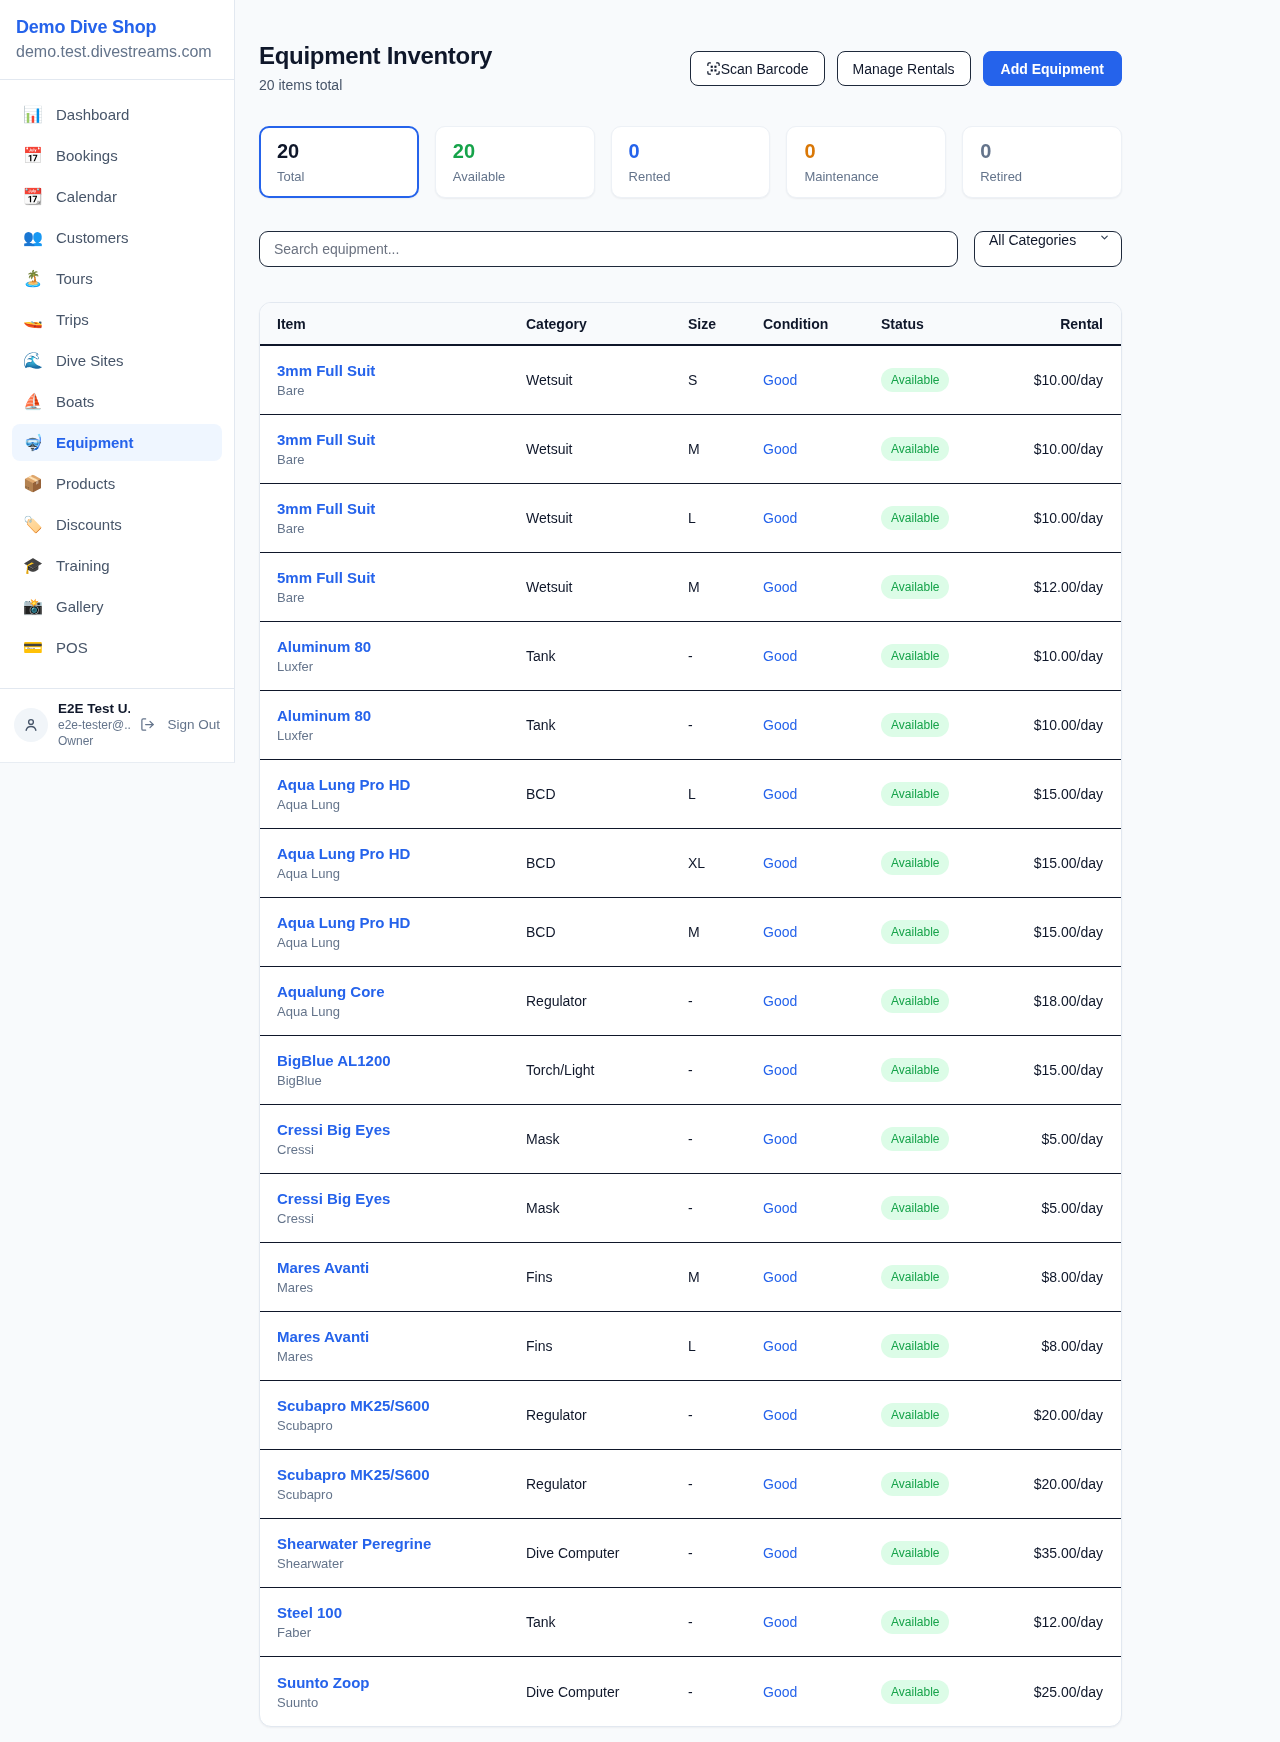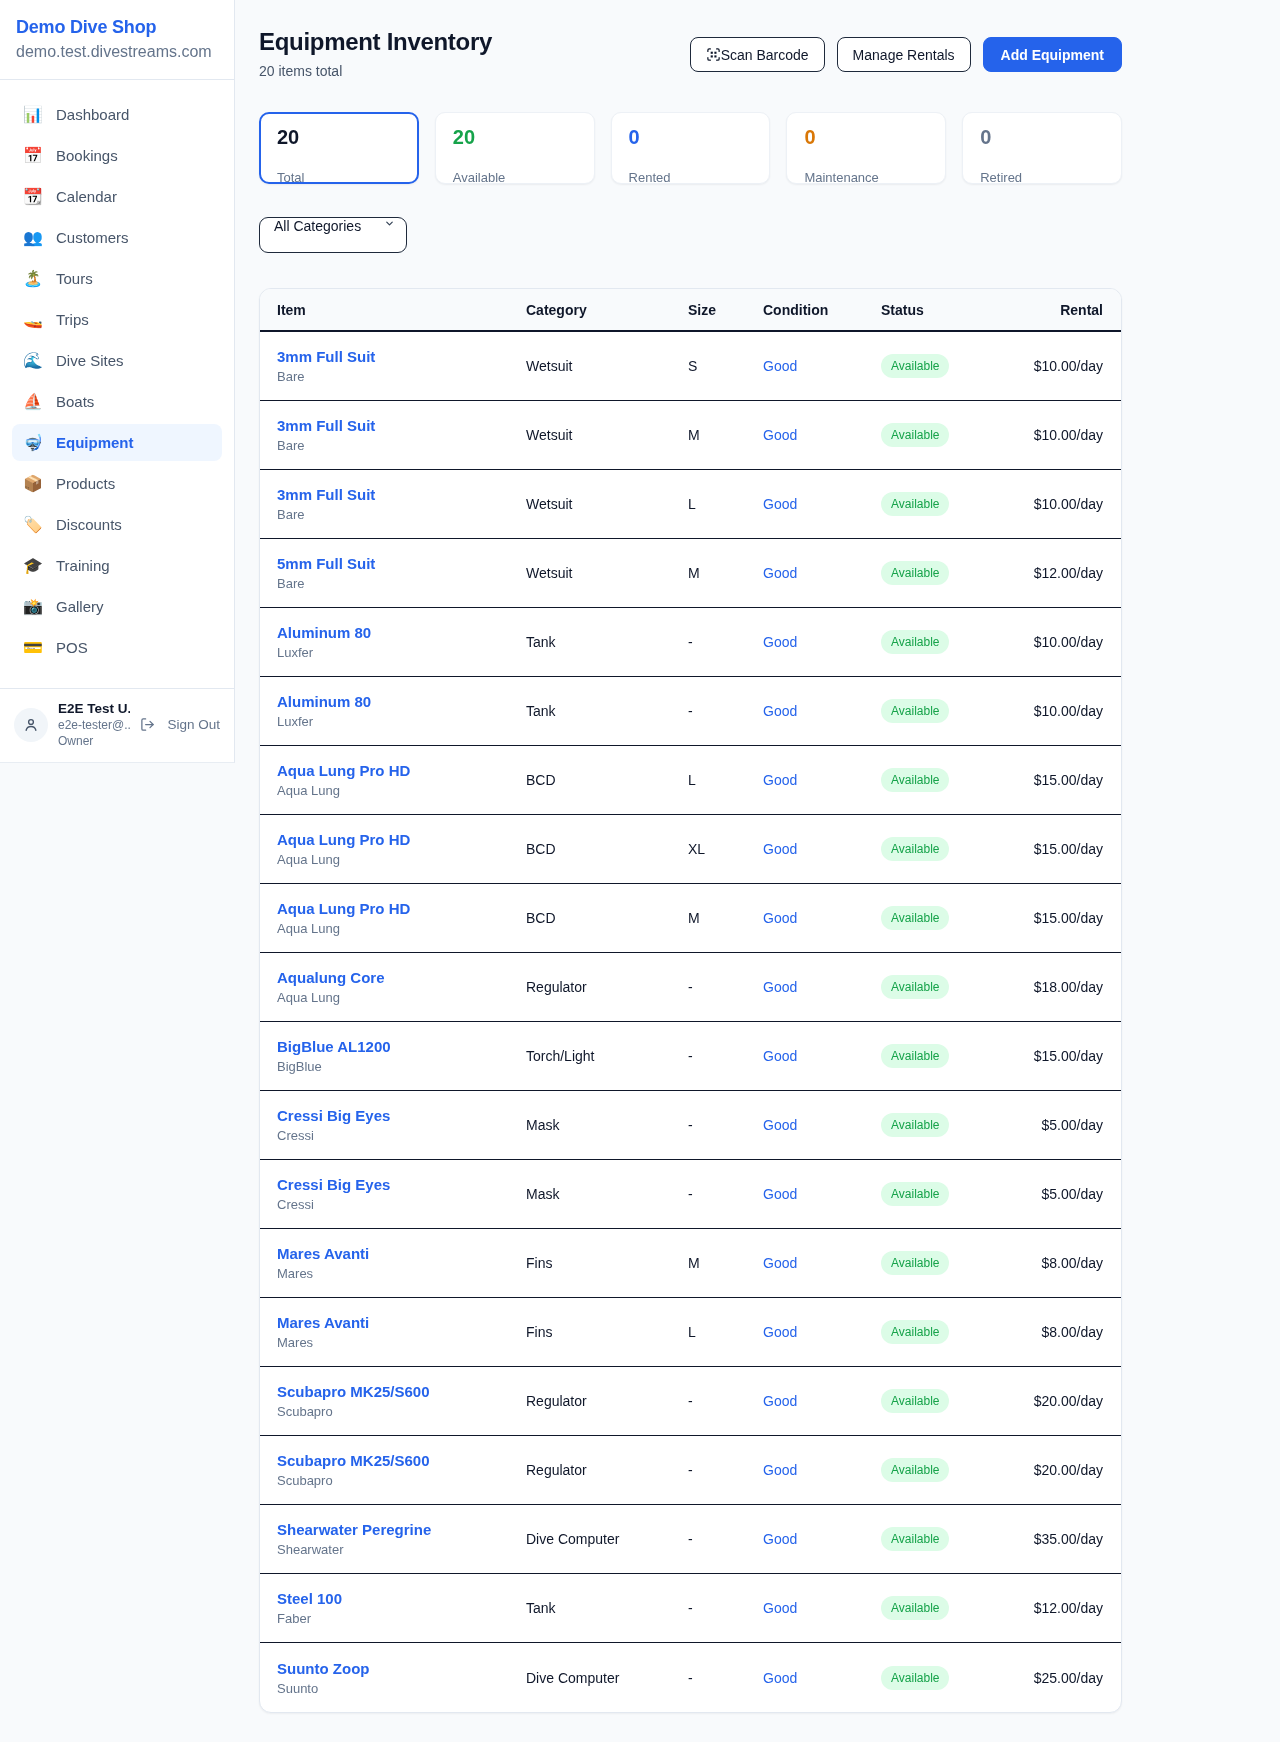--- a/index.html
+++ b/index.html
@@ -37,40 +37,40 @@
   .user-meta { flex:1 1 auto; min-width:0; }
   .user-name { font-size:13.5px; font-weight:700; color:#0f172a; white-space:nowrap; overflow:hidden; }
   .user-email,.user-role { font-size:12px; color:#64748b; margin-top:2px; white-space:nowrap; overflow:hidden; }
   .signout {
     display:flex; align-items:flex-end; gap:12px; color:#64748b;
     font-size:13.5px; cursor:pointer; flex:0 0 auto;
   }
 
   
   .main { width:863px; margin-left:24px; }
-  .page-header { display:flex; justify-content:space-between; align-items:flex-start; padding-top:28px; }
+  .page-header { display:flex; justify-content:space-between; align-items:flex-start; padding-top:42px; }
   .page-title { font-size:24px; font-weight:700; color:#0f172a; letter-spacing:-0.3px; }
   .page-subtitle { font-size:14px; color:#475569; margin-top:7px; }
   .actions { display:flex; gap:12px; margin-top:9px; }
   .btn {
     font-family:inherit; font-size:14px; font-weight:500; border-radius:8px;
     height:35px; padding:0 15px; cursor:pointer; display:flex; align-items:center; gap:0;
     background:#fff; border:1px solid #1e293b; color:#0f172a;
   }
   .btn.primary { background:#2563eb; border:1px solid #2563eb; color:#fff; font-weight:600; padding:0 17px; }
 
   
   .stats { display:grid; grid-template-columns:repeat(5,1fr); gap:16px; margin-top:33px; }
   .stat-card {
     background:#fff; border:1px solid #edf1f6; border-radius:10px; height:72px;
     padding:13px 17px; box-shadow:0 1px 2px rgba(15,23,42,.06); cursor:pointer;
   }
   .stat-card.active { border:2px solid #2563eb; padding:12px 16px; }
   .stat-value { font-size:20px; font-weight:700; }
-  .stat-label { font-size:13px; color:#64748b; margin-top:21px; }
+  .stat-label { font-size:13px; color:#64748b; margin-top:6px; }
 
   
   .filter-row { display:flex; gap:16px; margin-top:33px; }
   .search {
     flex:1 1 auto; height:36px; border:1px solid #1e293b; border-radius:9px;
     padding:0 14px; font-family:inherit; font-size:14px; color:#0f172a; background:#fff; outline:none;
   }
   .search::placeholder { color:#6b7280; }
   .select {
     flex:0 0 148px; height:36px; border:1px solid #1e293b; border-radius:9px; background:#fff;
@@ -232,20 +232,21 @@
     <div class="stat-value" style="color: rgb(217, 119, 6);">0</div>
     <div class="stat-label">Maintenance</div>
   </div>
         <div class="stat-card">
     <div class="stat-value" style="color: rgb(100, 116, 139);">0</div>
     <div class="stat-label">Retired</div>
   </div>
       </div>
 
     <div class="filter-row">
+      <input class="search" type="text" placeholder="Search equipment..." style="">
       <div class="select">
         <span>All Categories</span>
         <span class="chev">
           <svg width="11" height="11" viewBox="0 0 24 24" fill="none" stroke="currentColor" stroke-width="2.6" stroke-linecap="round" stroke-linejoin="round">
               <path d="M6 9l6 6 6-6"></path>
             </svg>
         </span>
       </div>
     </div>
 

